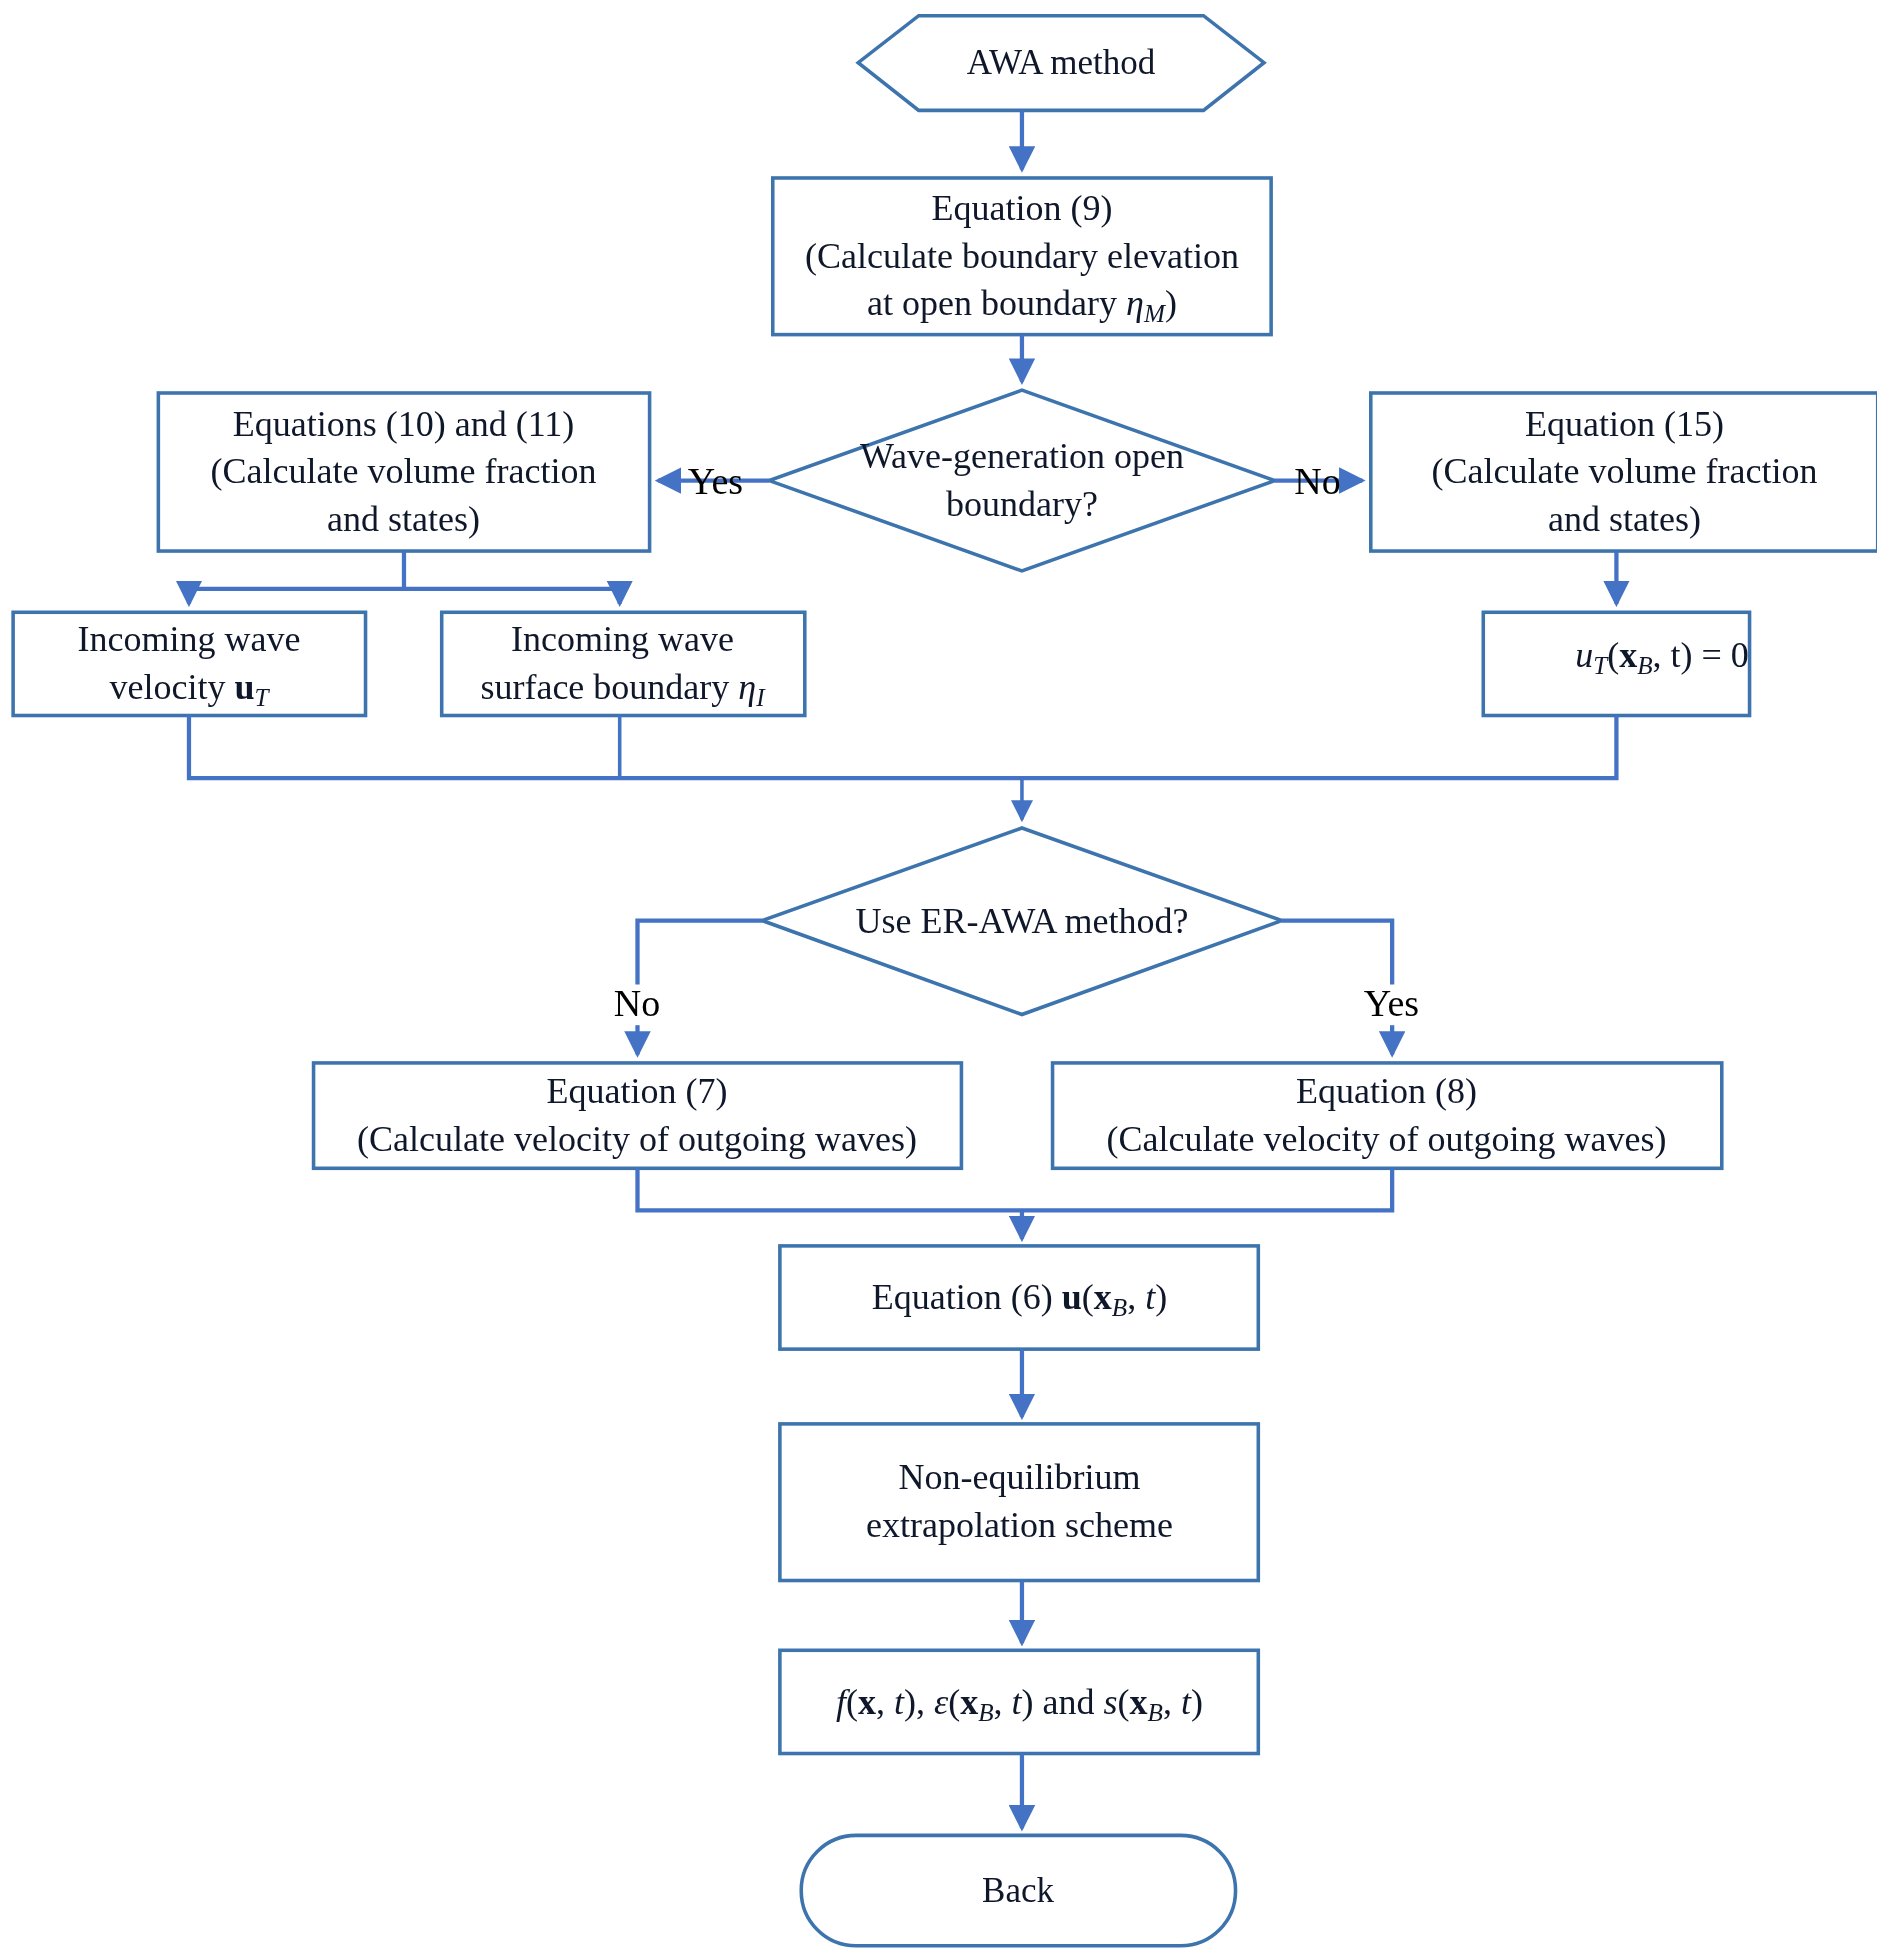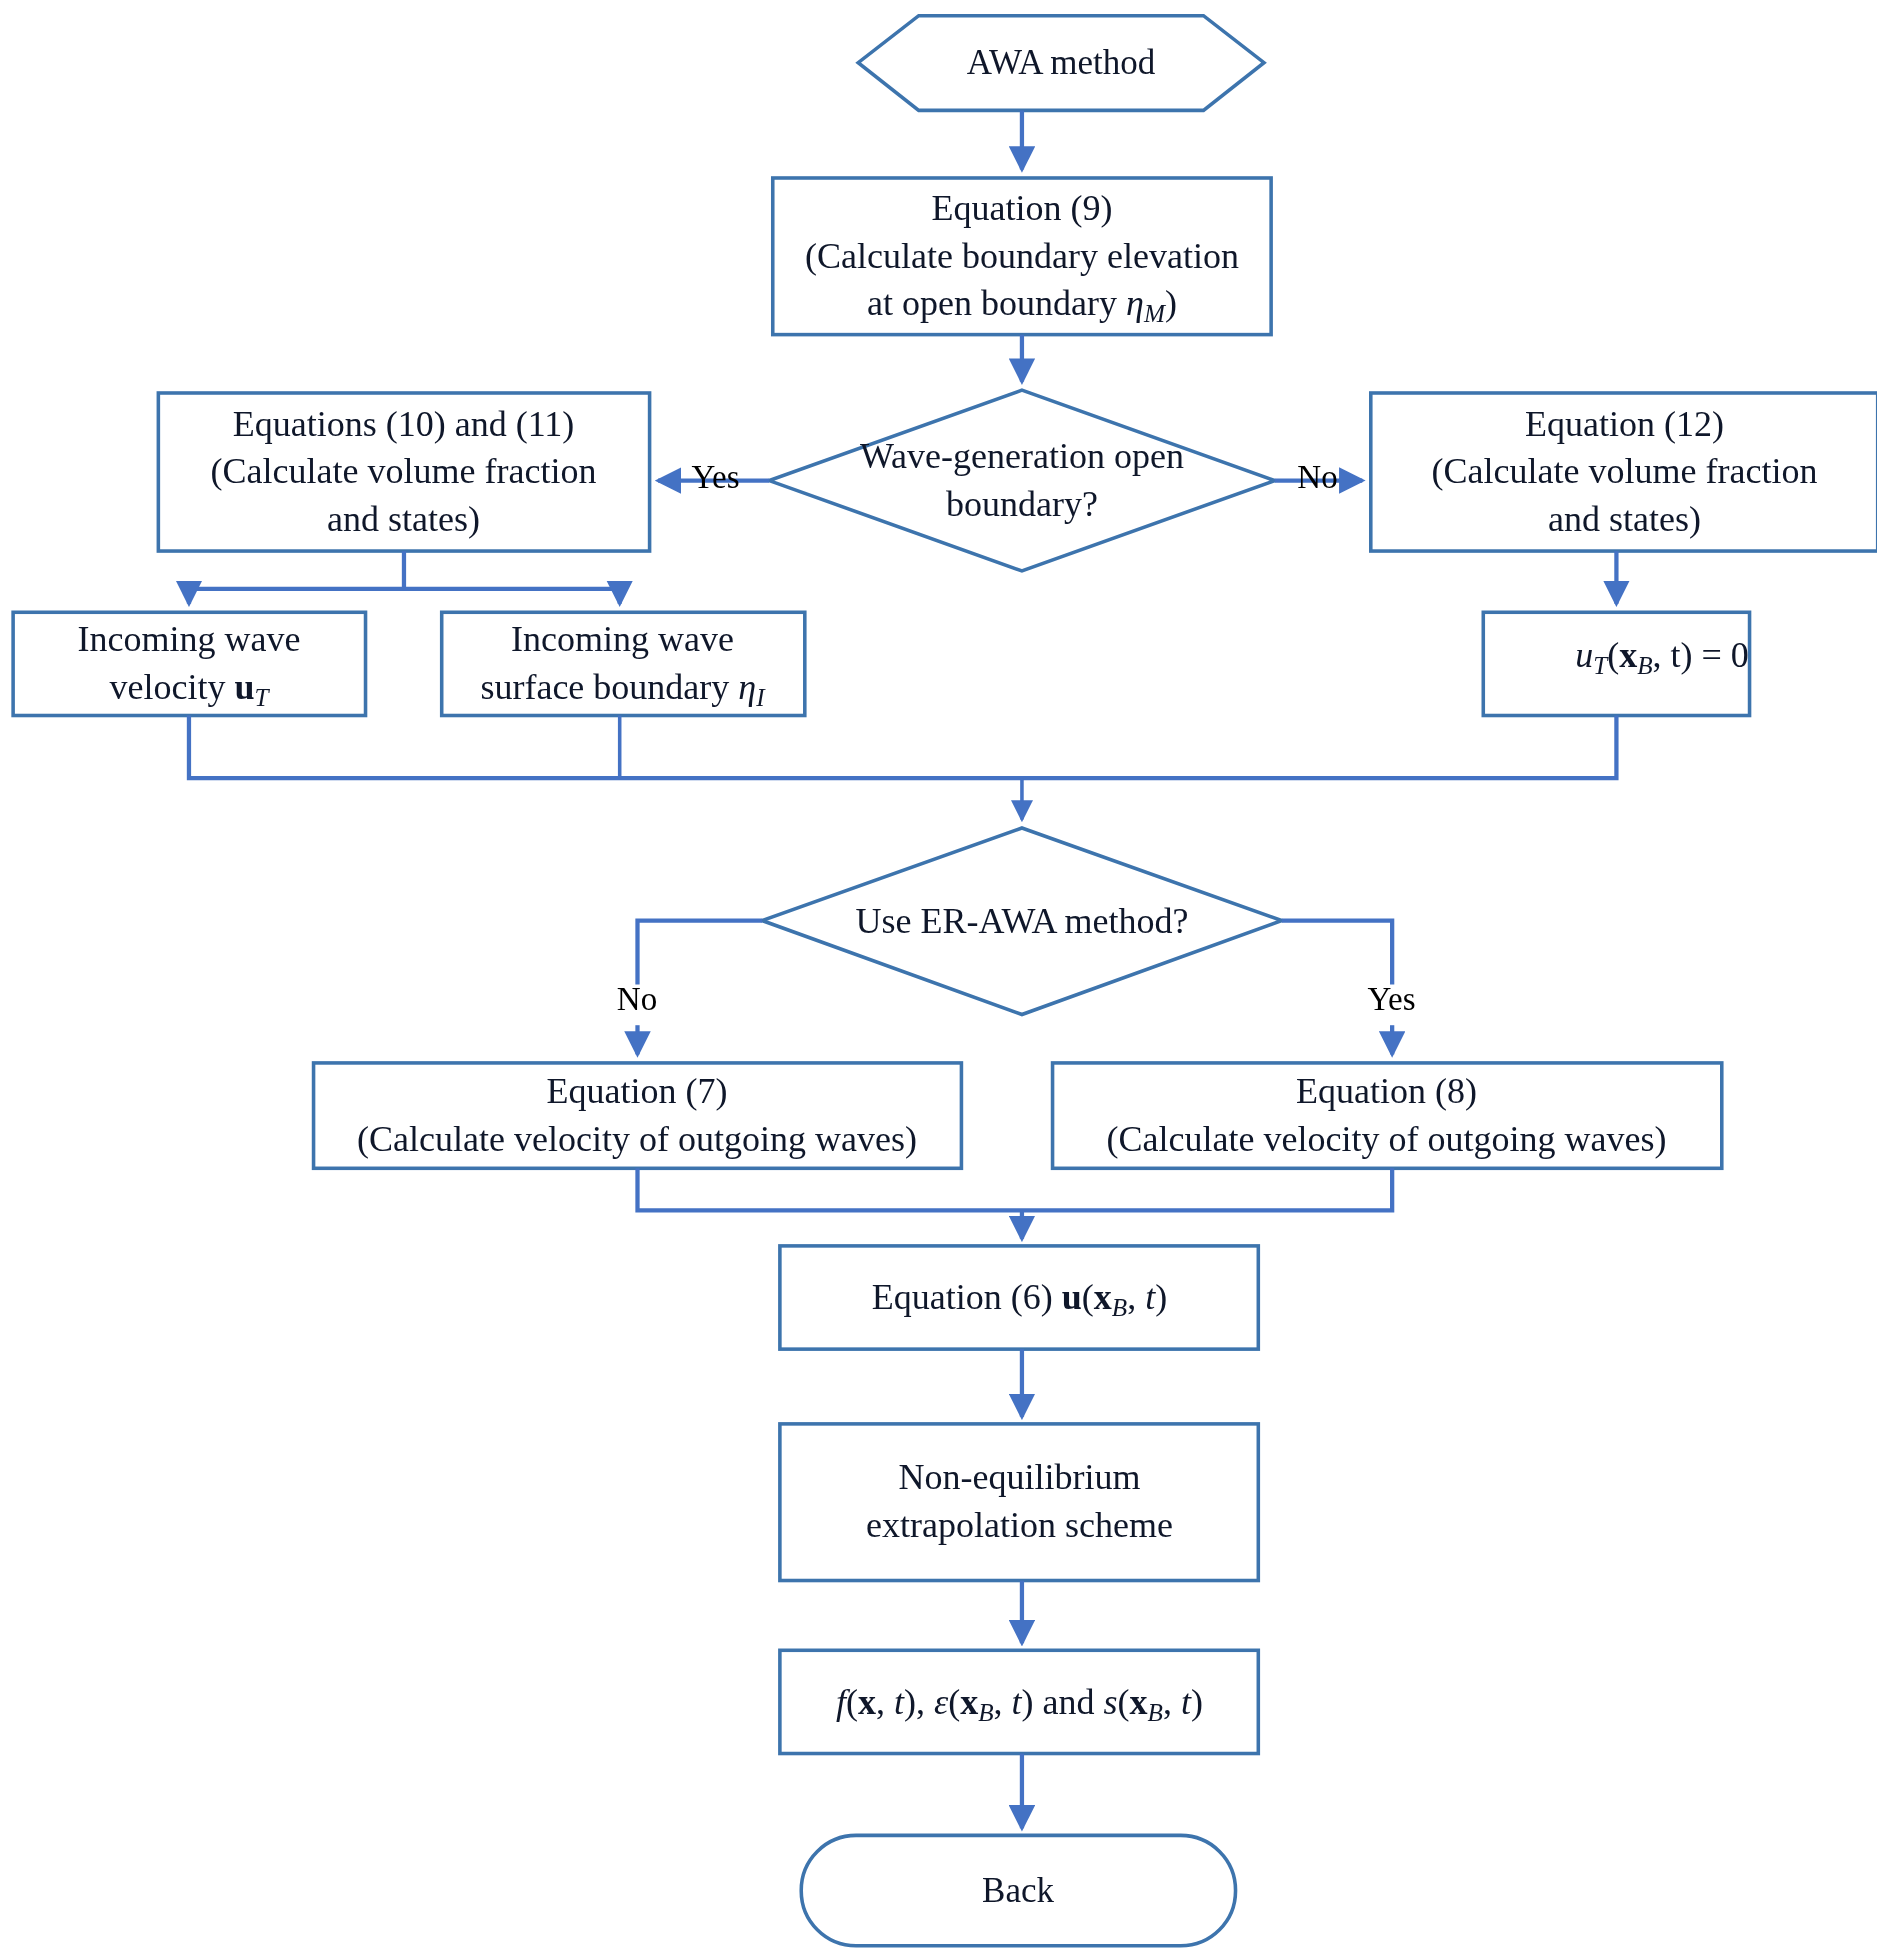--- a/index.html
+++ b/index.html
@@ -56,21 +56,21 @@
   .node-label .ln { display: block; white-space: nowrap; }
   .edge-label {
     position: absolute;
     color: #000000;
     font-family: "Liberation Serif", "DejaVu Serif", serif;
     white-space: nowrap;
     text-align: center;
   }
   .fs-big   { font-size: 35px; }
   .fs-body  { font-size: 36px; }
-  .fs-edge  { font-size: 33px; }
+  .fs-edge  { font-size: 38px; }
   i.mi { font-style: italic; }
   b.bi { font-weight: bold; }
   sub.sb { font-size: 0.70em; vertical-align: baseline; position: relative; top: 0.28em; font-style: italic; }
 </style>
 </head>
 <body>
 
 <div id="flow-wrap">
 
   <svg id="flow-svg" viewBox="0 0 2637 2746">
@@ -160,21 +160,21 @@
     <span class="ln">boundary?</span>
   </div>
 
   <div class="node-label fs-body" style="left:158px; top:393px; width:491px; height:158px;">
     <span class="ln">Equations (10) and (11)</span>
     <span class="ln">(Calculate volume fraction</span>
     <span class="ln">and states)</span>
   </div>
 
   <div class="node-label fs-body" style="left:1371px; top:393px; width:507px; height:158px;">
-    <span class="ln">Equation (12)</span>
+    <span class="ln">Equation (15)</span>
     <span class="ln">(Calculate volume fraction</span>
     <span class="ln">and states)</span>
   </div>
 
   <div class="node-label fs-body" style="left:13px; top:612px; width:352px; height:103px;">
     <span class="ln">Incoming wave</span>
     <span class="ln"><span>velocity </span><b class="bi">u</b><sub class="sb">T</sub></span>
   </div>
 
   <div class="node-label fs-body" style="left:441px; top:612px; width:363px; height:103px;">

